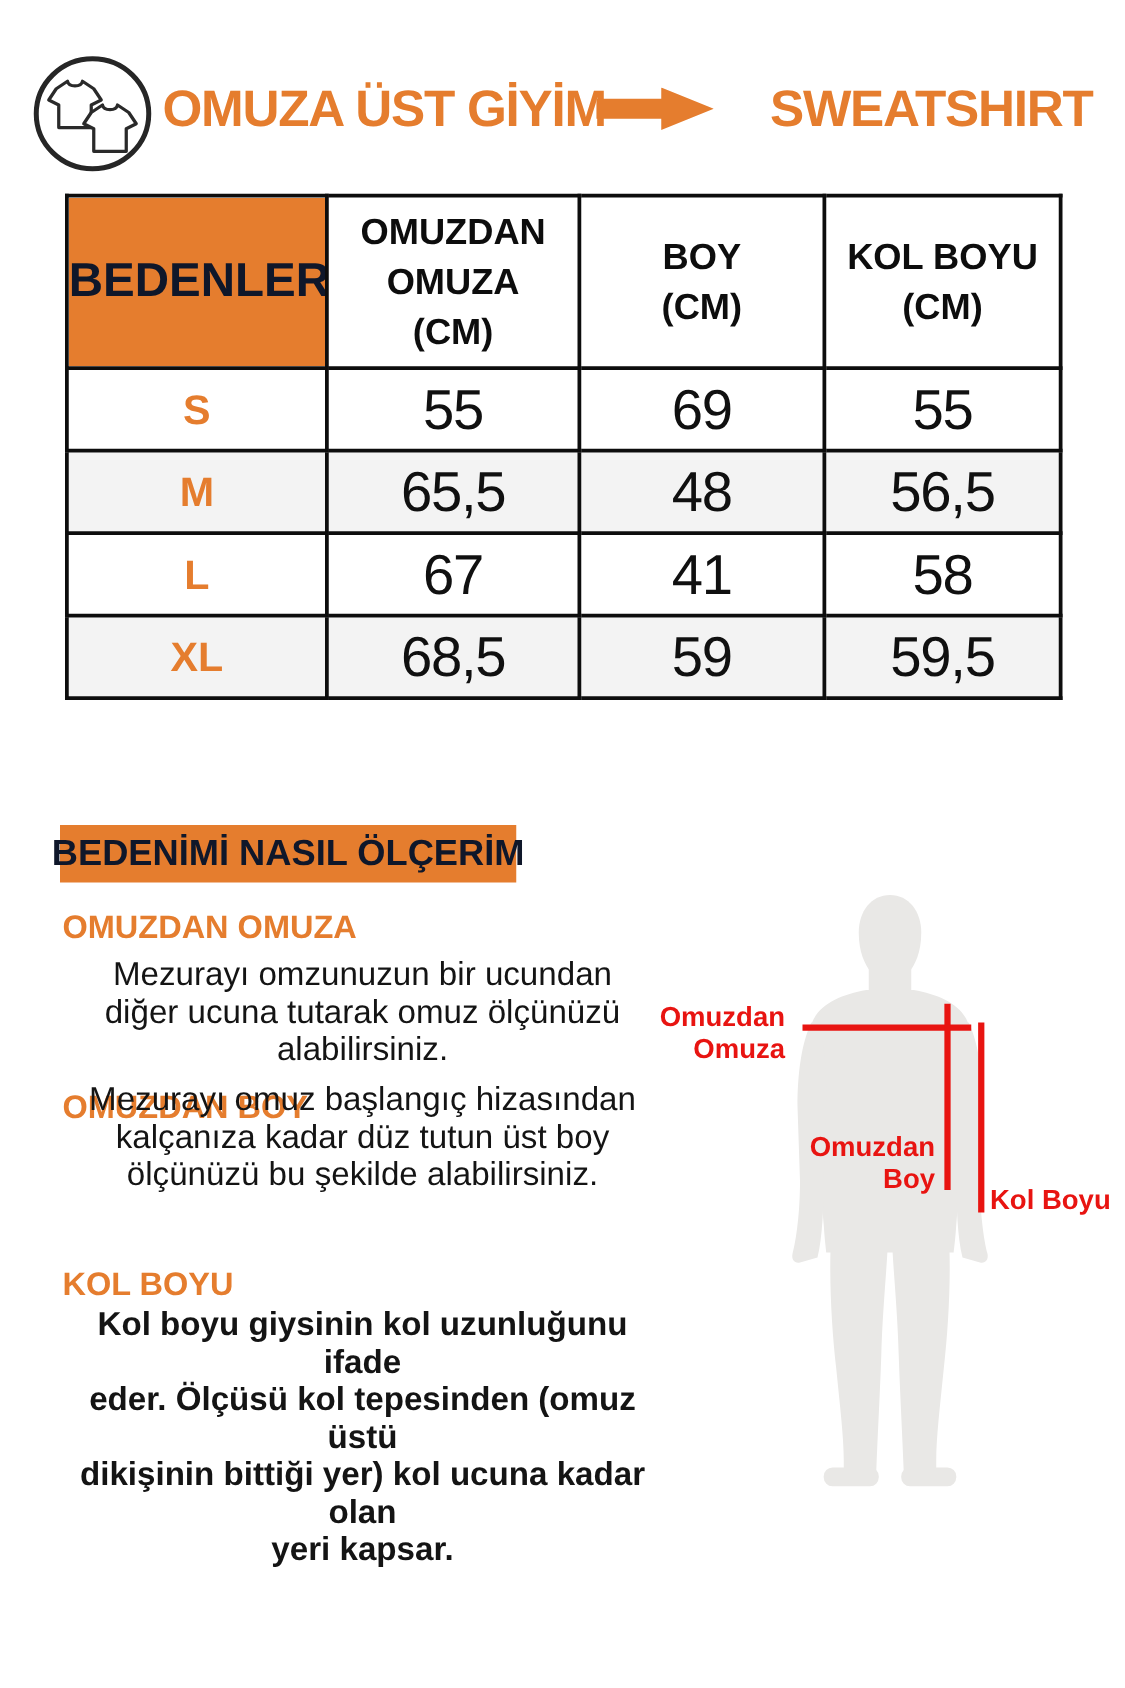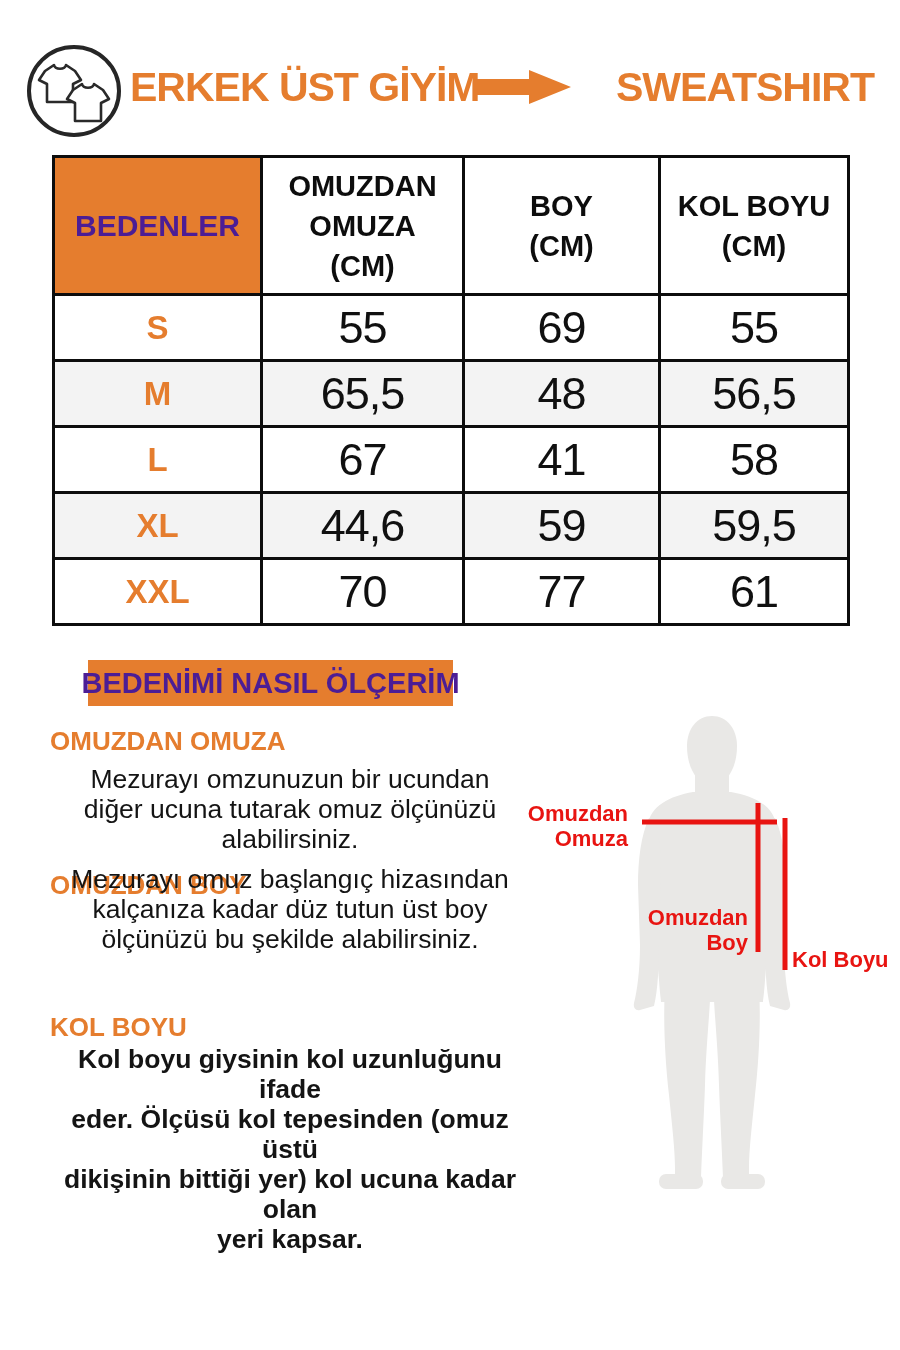--- a/index.html
+++ b/index.html
@@ -34,42 +34,41 @@
   }
   .size-table td{
     border:3px solid #0d0d0d;text-align:center;vertical-align:middle;
     overflow:hidden;
   }
   .size-table tr.hdr-row{height:138px;}
   .size-table tr.data-row{height:66px;}
   .size-table tr.data-row:nth-child(odd){background:var(--row-gray);}
   .size-table tr.data-row:nth-child(even){background:#ffffff;}
   td.corner-cell{
-    background:var(--orange);color:#4c1d95;
-    font-weight:bold;font-size:30px;letter-spacing:0px;
+    background:var(--orange);color:#0f172a;
+    font-weight:bold;font-size:38px;letter-spacing:0px;
   }
   td.col-head{
     background:#ffffff;color:#0d0d0d;font-weight:bold;
     font-size:29px;line-height:40px;white-space:pre-line;
   }
   td.size-cell{
     color:var(--orange);font-weight:bold;font-size:33px;
   }
   td.value-cell{
     color:#101010;font-size:45px;font-weight:400;letter-spacing:-1px;
   }
 
   
   .banner{
     left:48px;top:660px;width:365px;height:46px;
-    background:var(--orange);color:#4c1d95;
+    background:var(--orange);color:#0f172a;
     font-size:29px;font-weight:bold;
     display:flex;align-items:center;justify-content:center;
     white-space:nowrap;
-    margin-left:40px;
   }
   .sec-head{
     left:50px;color:var(--orange);font-size:26px;font-weight:bold;
     white-space:nowrap;
   }
   .sec-body{
     left:50px;width:480px;color:#141414;
     font-size:26.5px;line-height:30px;white-space:pre-line;text-align:center;
   }
   .sec-head.h1{top:726px;}
@@ -93,21 +92,21 @@
 <body>
 
 <svg class="abs hdr-icon" viewBox="0 0 98 94" xmlns="http://www.w3.org/2000/svg">
   <ellipse cx="49" cy="47" rx="45" ry="44" fill="#ffffff" stroke="#262626" stroke-width="4"></ellipse>
   <g fill="#ffffff" stroke="#2a2a2a" stroke-width="2.6" stroke-linejoin="round">
     <path d="M20,27 L29,21 C30,26 40,26 41,21 L50,27 L56,36 L48,40 L48,58 L22,58 L22,40 L14,36 Z"></path>
     <path d="M48,46 L57,40 C58,45 68,45 69,40 L78,46 L84,55 L76,59 L76,77 L50,77 L50,59 L42,55 Z"></path>
   </g>
 </svg>
 
-<div class="abs hdr-title hdr-category">ERKEK ÜST GİYİM</div>
+<div class="abs hdr-title hdr-category">OMUZA ÜST GİYİM</div>
 
 <svg class="abs hdr-arrow" viewBox="0 0 94 34" xmlns="http://www.w3.org/2000/svg">
   <polygon points="0,9 52,9 52,0 94,17 52,34 52,25 0,25" fill="#E57D2E"></polygon>
 </svg>
 
 <div class="abs hdr-title hdr-product">SWEATSHIRT</div>
 
 <table class="abs size-table">
   <colgroup>
     <col style="width:208px">
@@ -139,29 +138,23 @@
       <td class="value-cell">56,5</td>
     </tr>
     <tr class="data-row">
       <td class="size-cell">L</td>
       <td class="value-cell">67</td>
       <td class="value-cell">41</td>
       <td class="value-cell">58</td>
     </tr>
     <tr class="data-row">
       <td class="size-cell">XL</td>
-      <td class="value-cell">44,6</td>
+      <td class="value-cell">68,5</td>
       <td class="value-cell">59</td>
       <td class="value-cell">59,5</td>
-    </tr>
-    <tr class="data-row">
-      <td class="size-cell">XXL</td>
-      <td class="value-cell">70</td>
-      <td class="value-cell">77</td>
-      <td class="value-cell">61</td>
     </tr>
   </tbody>
 </table>
 
 <div class="abs banner">BEDENİMİ NASIL ÖLÇERİM</div>
 
 <div class="abs sec-head h1">OMUZDAN OMUZA</div>
 <div class="abs sec-body p1">Mezurayı omzunuzun bir ucundan
 diğer ucuna tutarak omuz ölçünüzü
 alabilirsiniz.</div>

